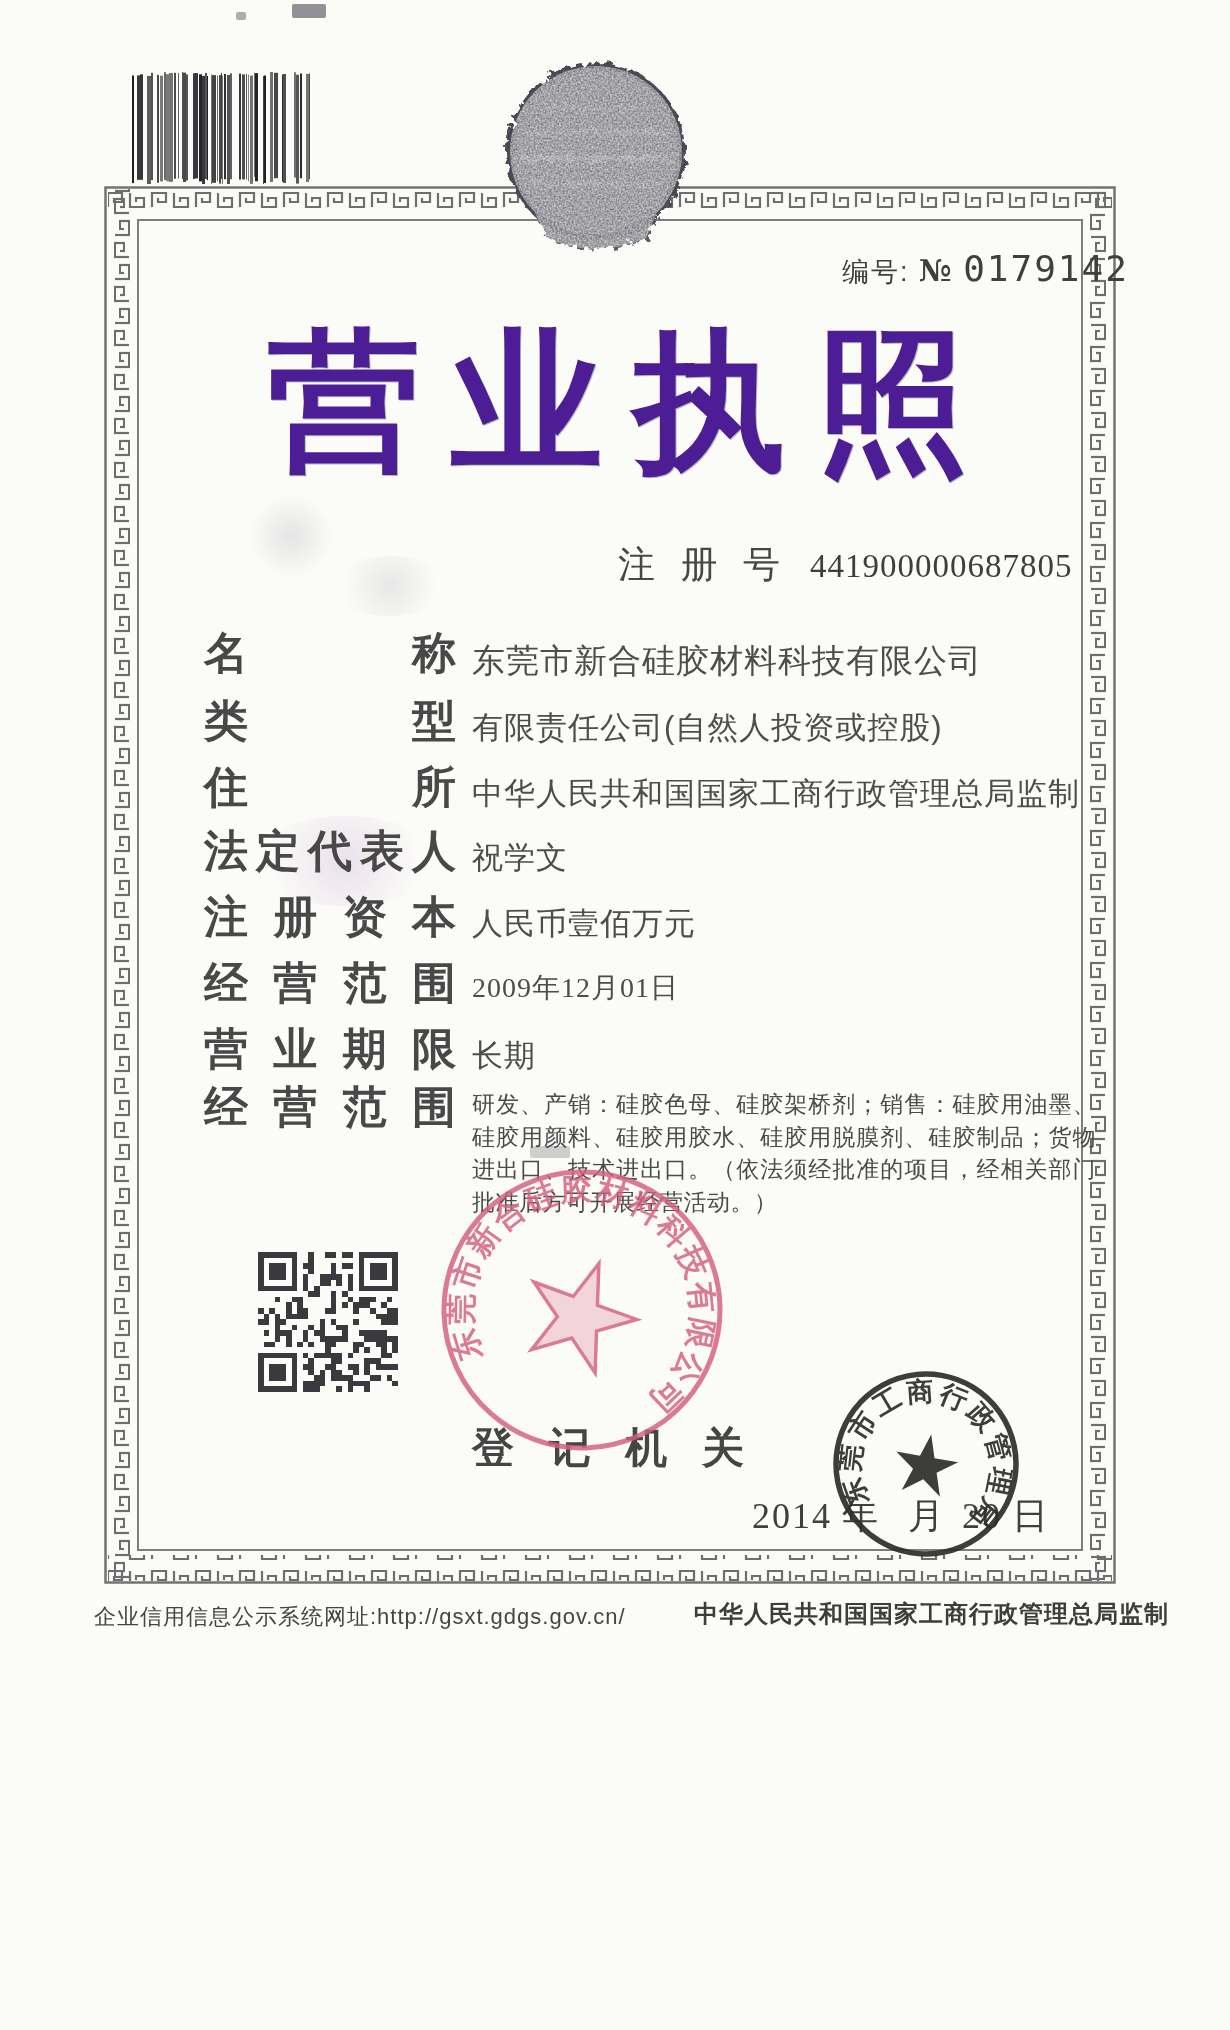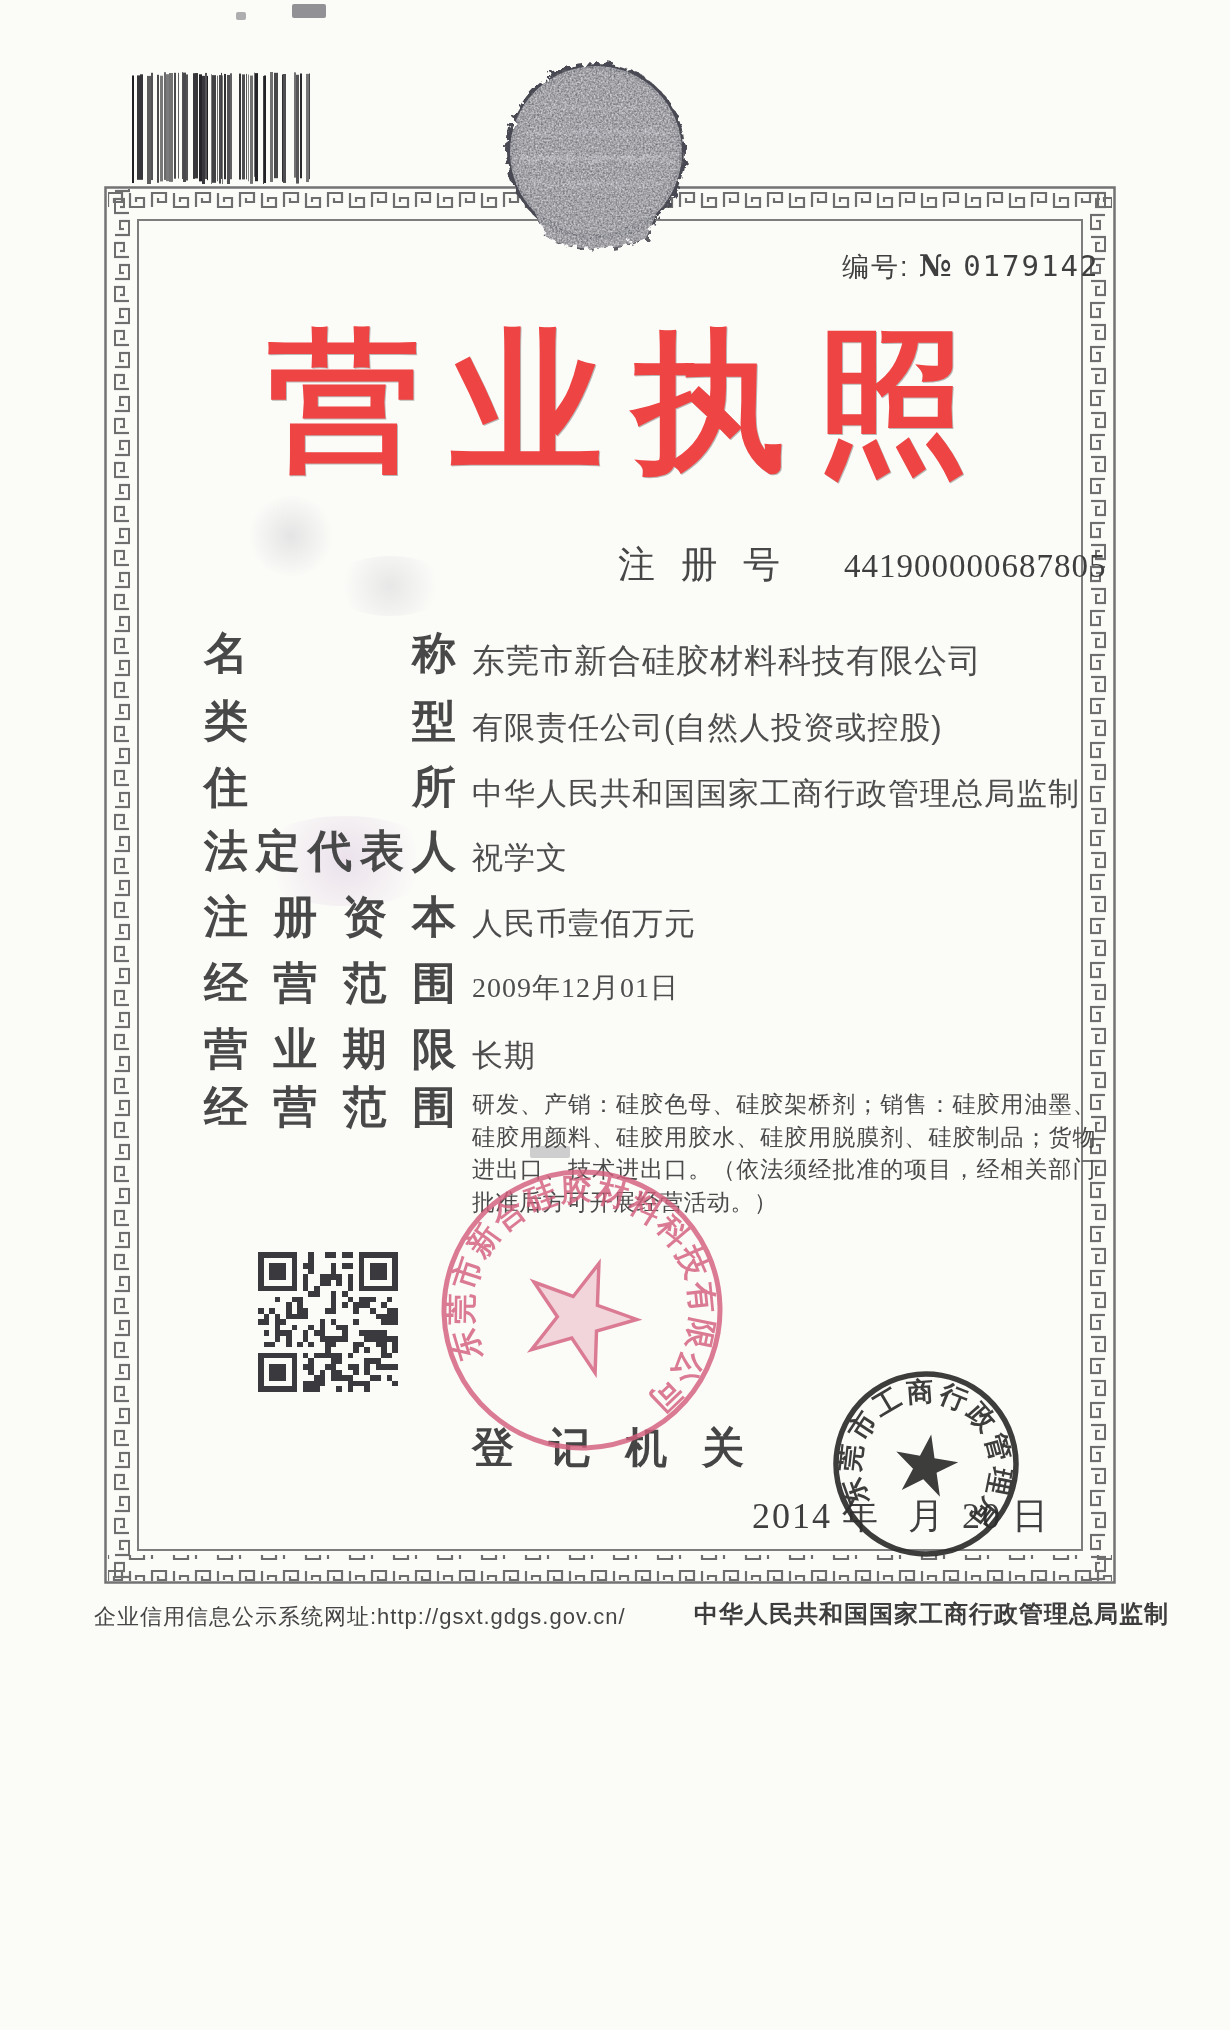--- a/index.html
+++ b/index.html
@@ -12,31 +12,31 @@
 
   
   .emblem { position:absolute; left:496px; top:60px; width:200px; height:196px; z-index:3; }
 
   
   .frame { position:absolute; left:104px; top:186px; z-index:1; }
 
   .serial-line { position:absolute; left:842px; top:248px; z-index:2;
                  font-size:27px; color:#3f3f3f; letter-spacing:2px; }
   .serial-line .no-mark { font-family:"DejaVu Serif", serif; font-weight:bold; font-size:30px; }
-  .serial-line .num { font-family:"DejaVu Sans Mono", monospace; font-size:29px; }
+  .serial-line .num { font-family:"DejaVu Sans Mono", monospace; font-size:36px; }
 
   .doc-title { position:absolute; left:268px; top:318px; width:700px; z-index:2;
-               font-size:152px; font-weight:bold; color:#ef4444;
+               font-size:152px; font-weight:bold; color:#4c1d95;
                text-align:justify; text-align-last:justify; line-height:1.1;
                text-shadow:1px 1px 0 rgba(60,60,60,.35); letter-spacing:0; }
 
   .reg-row { position:absolute; left:618px; top:540px; z-index:2; display:flex; align-items:baseline; }
   .reg-label { display:inline-block; width:162px; font-size:37px; color:#474747;
                text-align:justify; text-align-last:justify; }
-  .reg-number { margin-left:64px; font-family:"Liberation Serif", serif;
+  .reg-number { margin-left:30px; font-family:"Liberation Serif", serif;
                 font-size:33px; letter-spacing:1px; color:#3e3e3e; }
 
   .fields { position:absolute; left:204px; top:622px; width:900px; z-index:2; }
   .frow { position:absolute; left:0; display:flex; align-items:flex-start; width:900px; }
   .flabel { flex:0 0 252px; font-size:44px; font-weight:600; color:#484848;
             text-align:justify; text-align-last:justify; line-height:1.05; }
   .fvalue { margin-left:16px; padding-top:9px; font-size:31px; color:#4d4d4d; letter-spacing:1px; }
   .fvalue.num { font-family:"Liberation Serif", serif; font-size:28px; }
   .fvalue.scope { padding-top:4px; font-size:23px; line-height:1.42; letter-spacing:0.5px;
                   width:624px; text-align:justify; color:#4a4a4a; }

